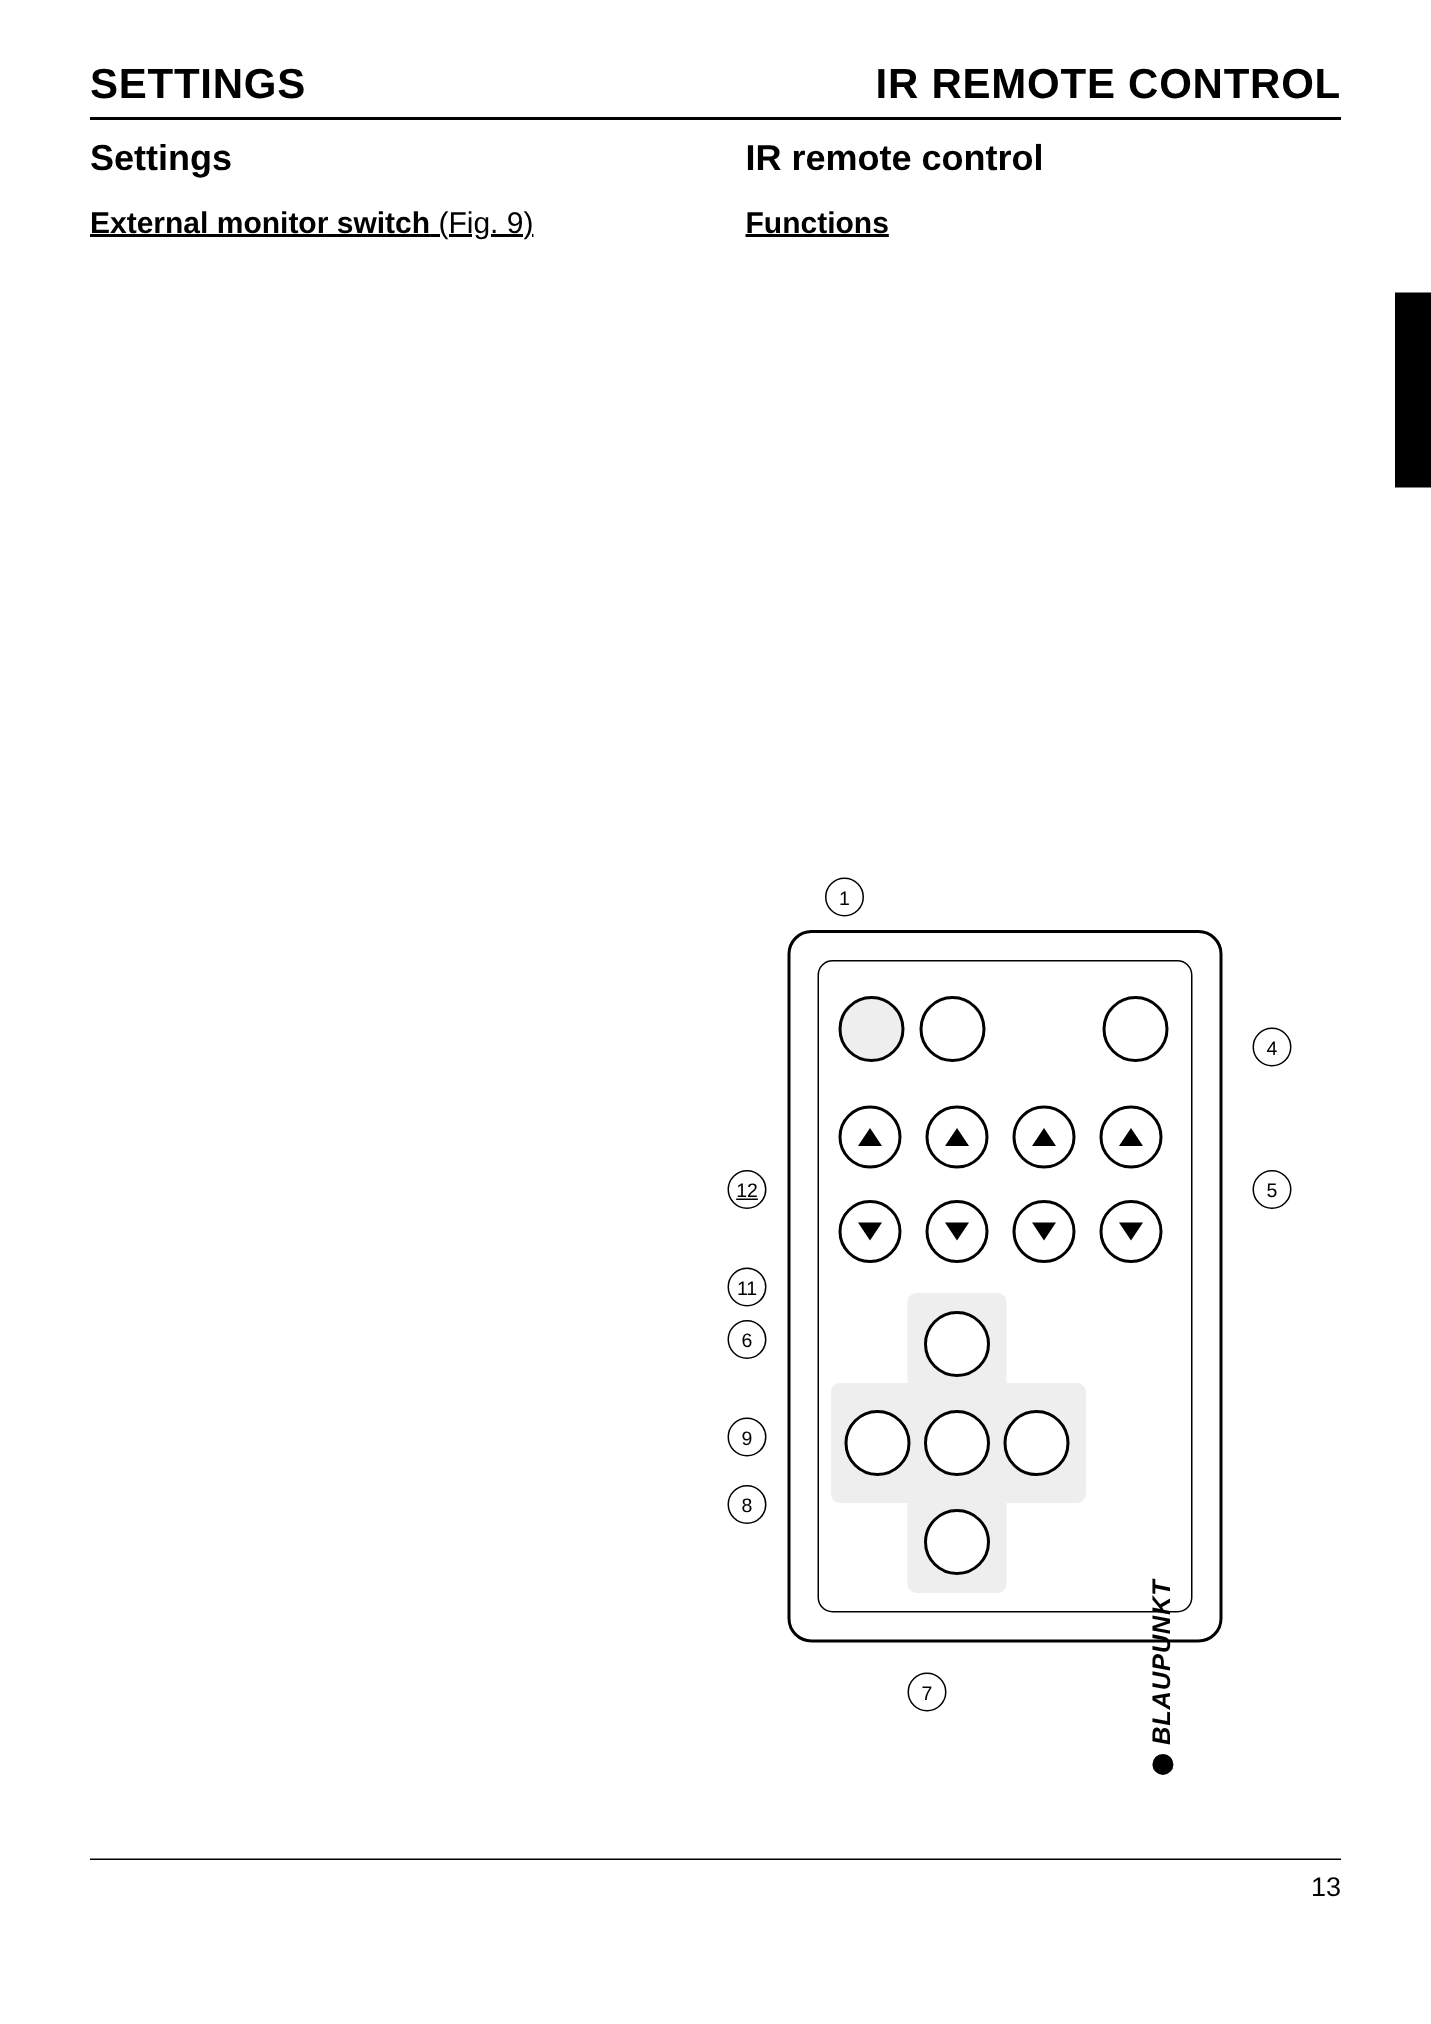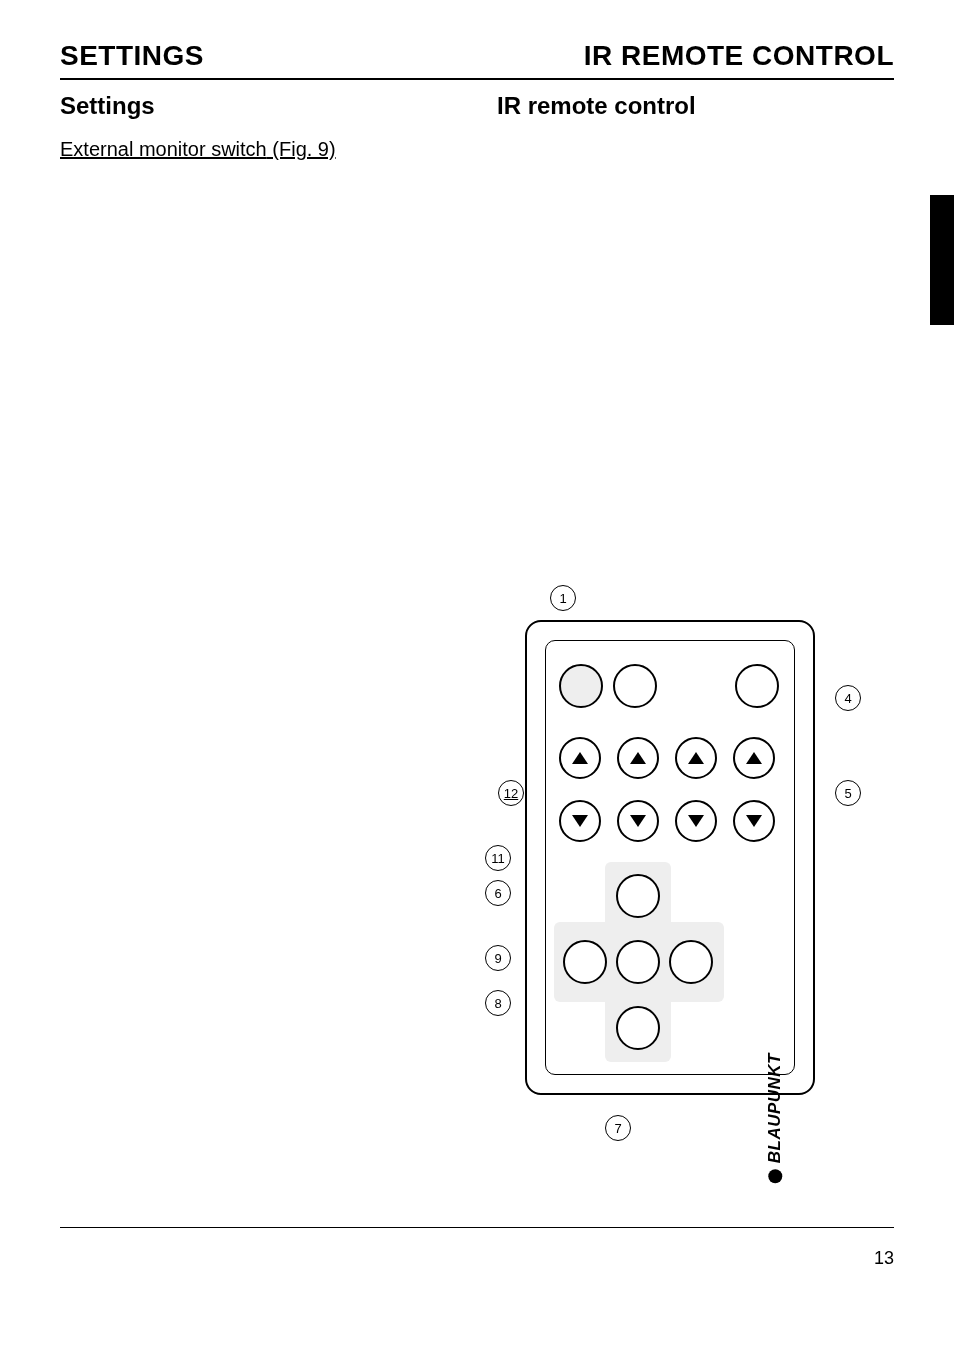--- a/index.html
+++ b/index.html
@@ -40,21 +40,21 @@
       font-weight: 700;
       margin-bottom: 18px;
     }
     .underline-heading {
       font-size: 20px;
       text-decoration: underline;
       font-weight: 400;
       margin-bottom: 20px;
     }
     .underline-heading .bold {
-      font-weight: 400;
+      font-weight: 700;
     }
     .monitor-connections {
       margin-top: 170px;
       font-size: 20px;
       font-weight: 700;
       text-decoration: underline;
     }
     .side-tab {
       position: absolute;
       right: 0;
@@ -63,21 +63,21 @@
       height: 130px;
       background: #000;
     }
     .footer {
       position: absolute;
       left: 60px;
       right: 60px;
       bottom: 80px;
       border-top: 1px solid #000;
       text-align: right;
-      padding-top: 20px;
+      padding-top: 8px;
       font-size: 18px;
     }
     
     .remote-wrap {
       position: absolute;
       left: 470px;
       top: 590px;
       width: 430px;
       height: 580px;
     }
@@ -178,20 +178,23 @@
 
   <div class="columns">
     <div class="col">
       <div class="sub-title">Settings</div>
       <div class="underline-heading">
         <span class="bold">External monitor switch</span><span> (Fig. 9)</span>
       </div>
     </div>
     <div class="col">
       <div class="sub-title">IR remote control</div>
+      <div class="underline-heading">
+        <span class="bold">Functions</span>
+      </div>
     </div>
   </div>
 
   <div class="side-tab"></div>
 
   <div class="remote-wrap">
     <div class="remote-outer">
       <div class="remote-inner"></div>
 
       <div class="btn-circle btn-shaded" style="left:32px; top:42px;"></div>
@@ -235,21 +238,21 @@
 
       <div class="brand">
         <span class="brand-dot"></span>
         <span>BLAUPUNKT</span>
       </div>
     </div>
 
     <div class="callout" style="left:80px; top:-5px;">1</div>
     <div class="callout" style="left:365px; top:95px;">4</div>
     <div class="callout" style="left:365px; top:190px;">5</div>
-    <div class="callout" style="left:28px; top:190px;text-decoration:underline;">12</div>
+    <div class="callout" style="left:15px; top:190px;text-decoration:underline;">12</div>
     <div class="callout" style="left:15px; top:255px;">11</div>
     <div class="callout" style="left:15px; top:290px;">6</div>
     <div class="callout" style="left:15px; top:355px;">9</div>
     <div class="callout" style="left:15px; top:400px;">8</div>
     <div class="callout" style="left:135px; top:525px;">7</div>
   </div>
 
   <div class="footer">
     <span>13</span>
   </div>

